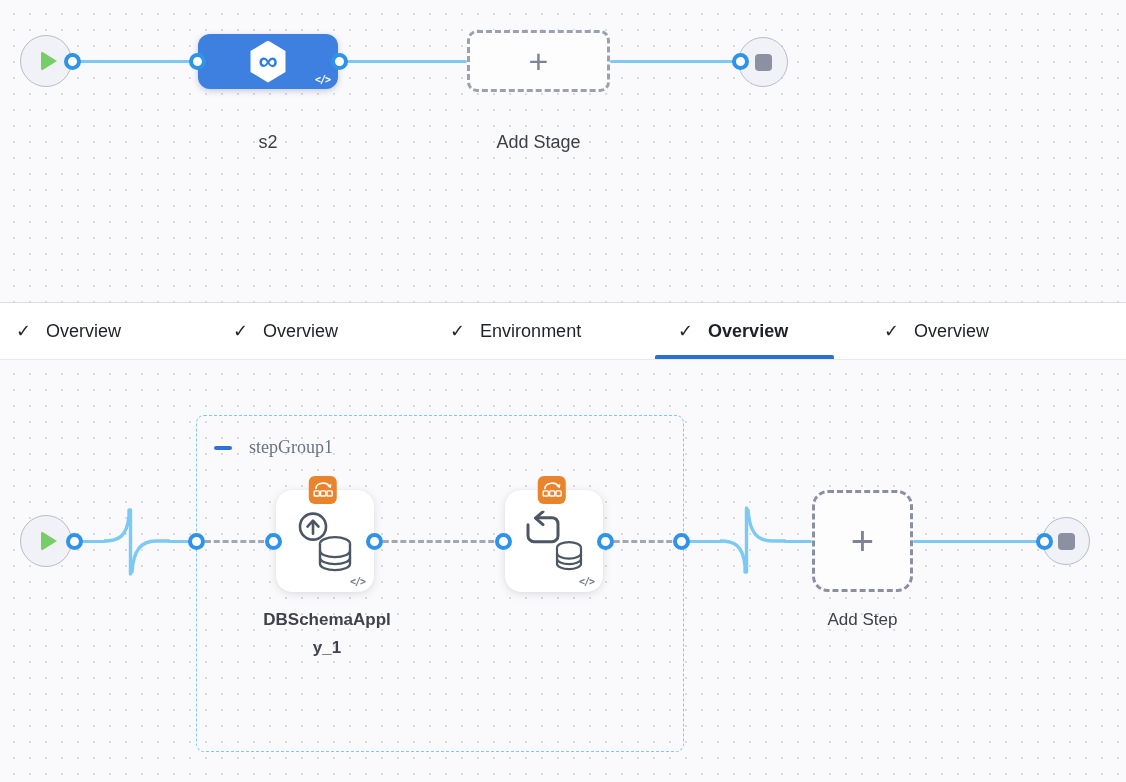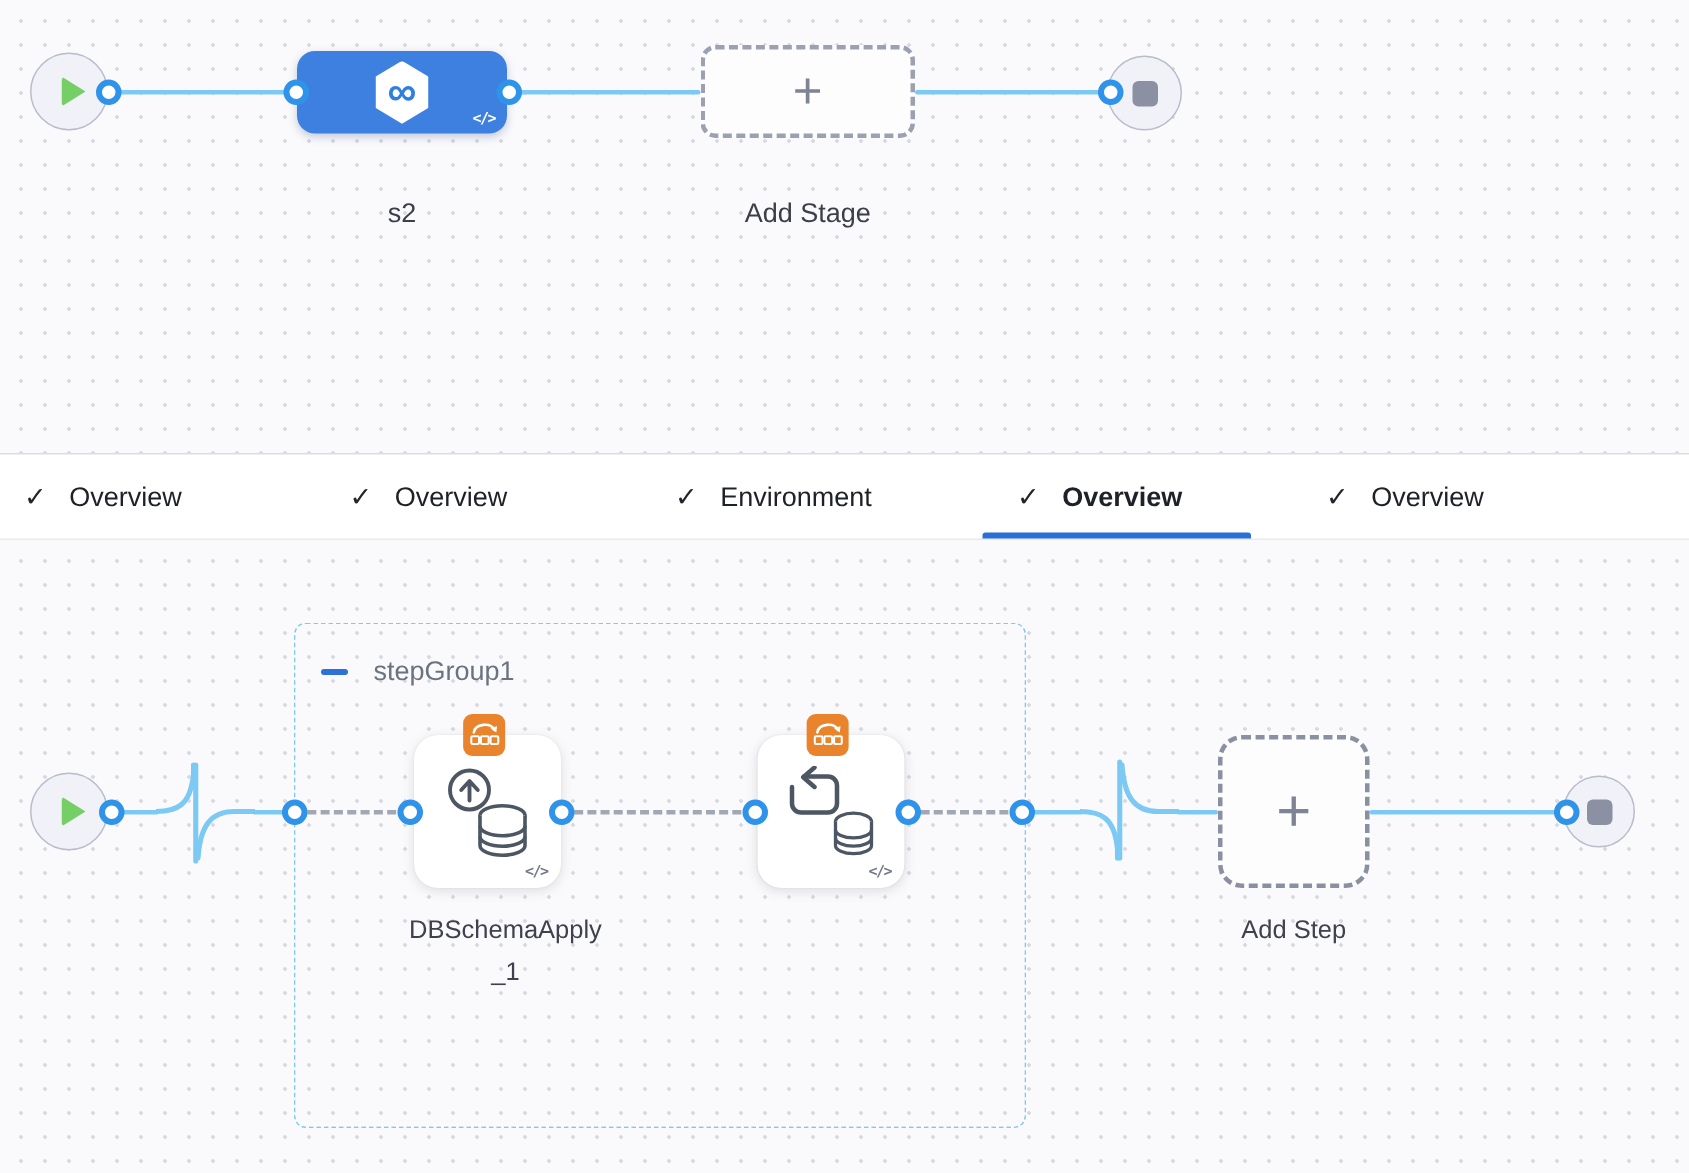--- a/index.html
+++ b/index.html
@@ -80,21 +80,21 @@
     position:absolute;top:0;height:100%;display:flex;align-items:center;gap:15px;
     font-size:18px;color:#1F2128;cursor:pointer;
   }
   .tab .chk{font-size:18px;font-weight:bold;color:#23252C;}
   .tab.active{font-weight:bold;}
   #tab-underline{position:absolute;left:655px;bottom:0;width:179px;height:4px;background:#2A6FD7;border-radius:2px 2px 0 0;}
 
   
   #step-group{
     position:absolute;left:196px;top:55px;width:488px;height:337px;
-    border:1.5px dashed #7EC9EE;border-radius:8px;box-sizing:border-box;z-index:1;
+    border:1.5px dashed #7EC9EE;border-radius:8px;box-sizing:border-box;z-index:1;font-family:Liberation Serif, serif;
   }
   .group-minus{
     position:absolute;left:16px;top:22px;width:20px;height:20px;cursor:pointer;
     display:flex;align-items:center;justify-content:center;
   }
   .group-minus .bar{width:18px;height:4px;border-radius:2px;background:#2B73D8;}
   .group-title{position:absolute;left:52px;top:21px;font-size:18px;color:#6A7380;}
 
   
   .step-card{
@@ -260,15 +260,15 @@
   </div>
 
   <div class="add-box" id="add-step">
     <span>+</span>
   </div>
 
   <div class="endpoint" style="left:1042px;top:157px;width:48px;height:48px;">
     <div class="stop-sq"></div>
   </div>
 
-  <div class="step-label" style="left:271px;top:246px;width:132px;">DBSchemaApply_1</div>
+  <div class="step-label" style="left:261px;top:246px;width:132px;font-weight:bold;">DBSchemaApply_1</div>
   <div class="step-label" style="left:802px;top:246px;width:121px;word-break:normal;">Add Step</div>
 </div>
 
 </body></html>

